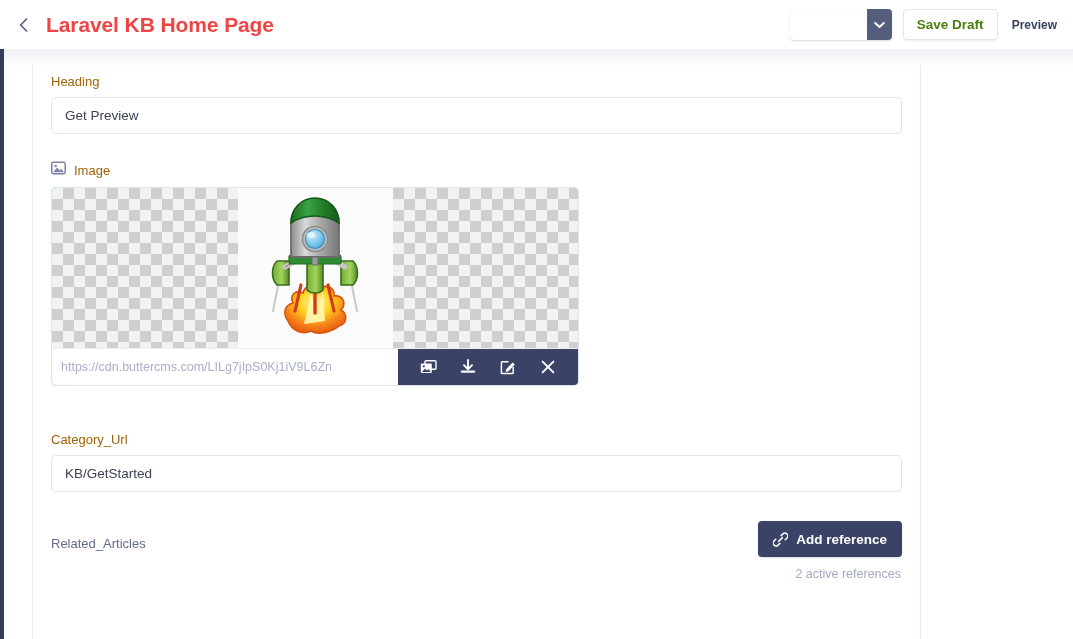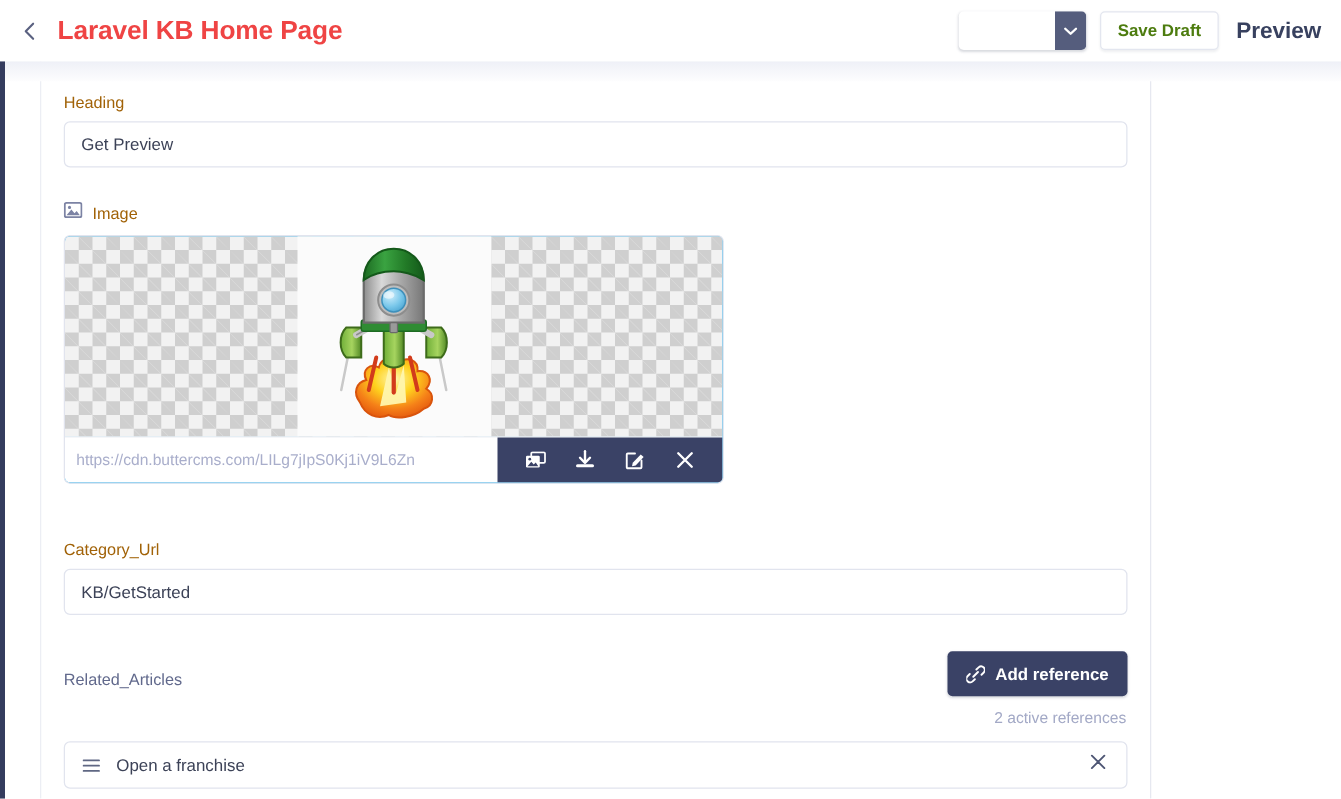--- a/index.html
+++ b/index.html
@@ -104,21 +104,21 @@
     align-items: center;
     cursor: pointer;
     font-family: inherit;
     box-shadow: 0 1px 2px rgba(40,48,80,0.08);
   }
 
   .preview-btn {
     margin-left: 9px;
     height: 31px;
     color: #38415f;
-    font-size: 18px;
+    font-size: 12px;
     font-weight: bold;
     padding: 0 5px;
     display: flex;
     align-items: center;
     cursor: pointer;
     background: transparent;
     border: none;
     font-family: inherit;
   }
 
@@ -558,32 +558,17 @@
                 <path d="M8.1 3.6 L9.9 1.9 C11.1 0.8 12.9 0.9 14 2 C15.1 3.1 15.1 4.9 14 6 L12.2 7.8" fill="none" stroke="#ffffff" stroke-width="1.5" stroke-linecap="round"></path>
                 <path d="M6.9 11.4 L5.1 13.1 C3.9 14.2 2.1 14.1 1 13 C-0.1 11.9 -0.1 10.1 1 9 L2.8 7.2" fill="none" stroke="#ffffff" stroke-width="1.5" stroke-linecap="round"></path>
               </svg>
             </span>
             <span>Add reference</span>
           </button>
         </div>
 
         <div class="active-refs">2 active references</div>
 
-        <div class="ref-row">
-          <div class="drag-handle">
-            <svg width="14" height="11" viewBox="0 0 14 11">
-              <path d="M0.8 1.3 L13.2 1.3 M0.8 5.5 L13.2 5.5 M0.8 9.7 L13.2 9.7" stroke="#5f6783" stroke-width="1.5" stroke-linecap="round"></path>
-            </svg>
-          </div>
-          <span class="ref-title">Open a franchise</span>
-          <div class="ref-remove">
-            <span>
-              <svg width="13" height="13" viewBox="0 0 13 13">
-                <path d="M1.5 1.5 L11.5 11.5 M11.5 1.5 L1.5 11.5" stroke="#4e5674" stroke-width="1.5" stroke-linecap="round"></path>
-              </svg>
-            </span>
-          </div>
-        </div>
       </div>
 
     </div>
   </div>
 </div>
 
 </body></html>

